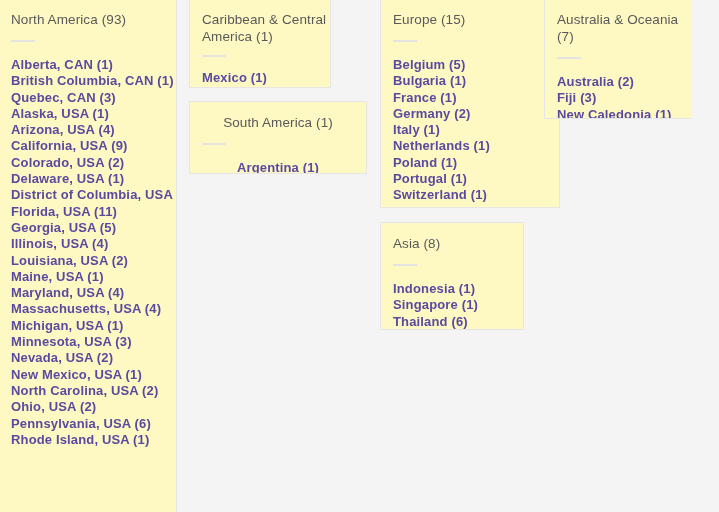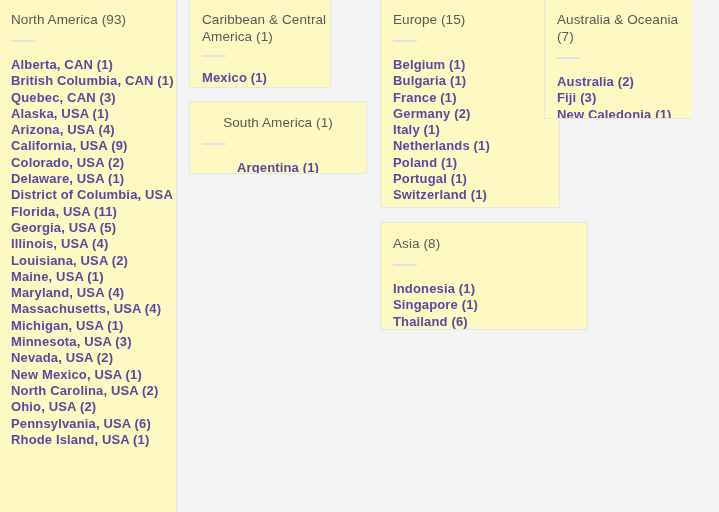--- a/index.html
+++ b/index.html
@@ -98,21 +98,21 @@
   #card-europe {
     left: 380px;
     top: -1px;
     width: 180px;
     height: 209px;
     border-top: none;
   }
   #card-asia {
     left: 380px;
     top: 222px;
-    width: 208px;
+    width: 144px;
     height: 108px;
   }
   #card-australia {
     left: 544px;
     top: -1px;
     width: 148px;
     height: 120px;
     border-top: none;
     border-right: none;
   }
@@ -181,21 +181,21 @@
           <li class="link-item"><a class="link" href="#">Argentina (1)</a></li>
         </ul>
     </div>
   </section>
 
   <section class="card" id="card-europe">
     <div class="card-inner">
       <h2 class="card-title">Europe (15)</h2>
       <div class="divider"></div>
       <ul class="links">
-          <li class="link-item"><a class="link" href="#">Belgium (1)</a></li>
+          <li class="link-item"><a class="link" href="#">Belgium (5)</a></li>
           <li class="link-item"><a class="link" href="#">Bulgaria (1)</a></li>
           <li class="link-item"><a class="link" href="#">France (1)</a></li>
           <li class="link-item"><a class="link" href="#">Germany (2)</a></li>
           <li class="link-item"><a class="link" href="#">Italy (1)</a></li>
           <li class="link-item"><a class="link" href="#">Netherlands (1)</a></li>
           <li class="link-item"><a class="link" href="#">Poland (1)</a></li>
           <li class="link-item"><a class="link" href="#">Portugal (1)</a></li>
           <li class="link-item"><a class="link" href="#">Switzerland (1)</a></li>
         </ul>
     </div>

